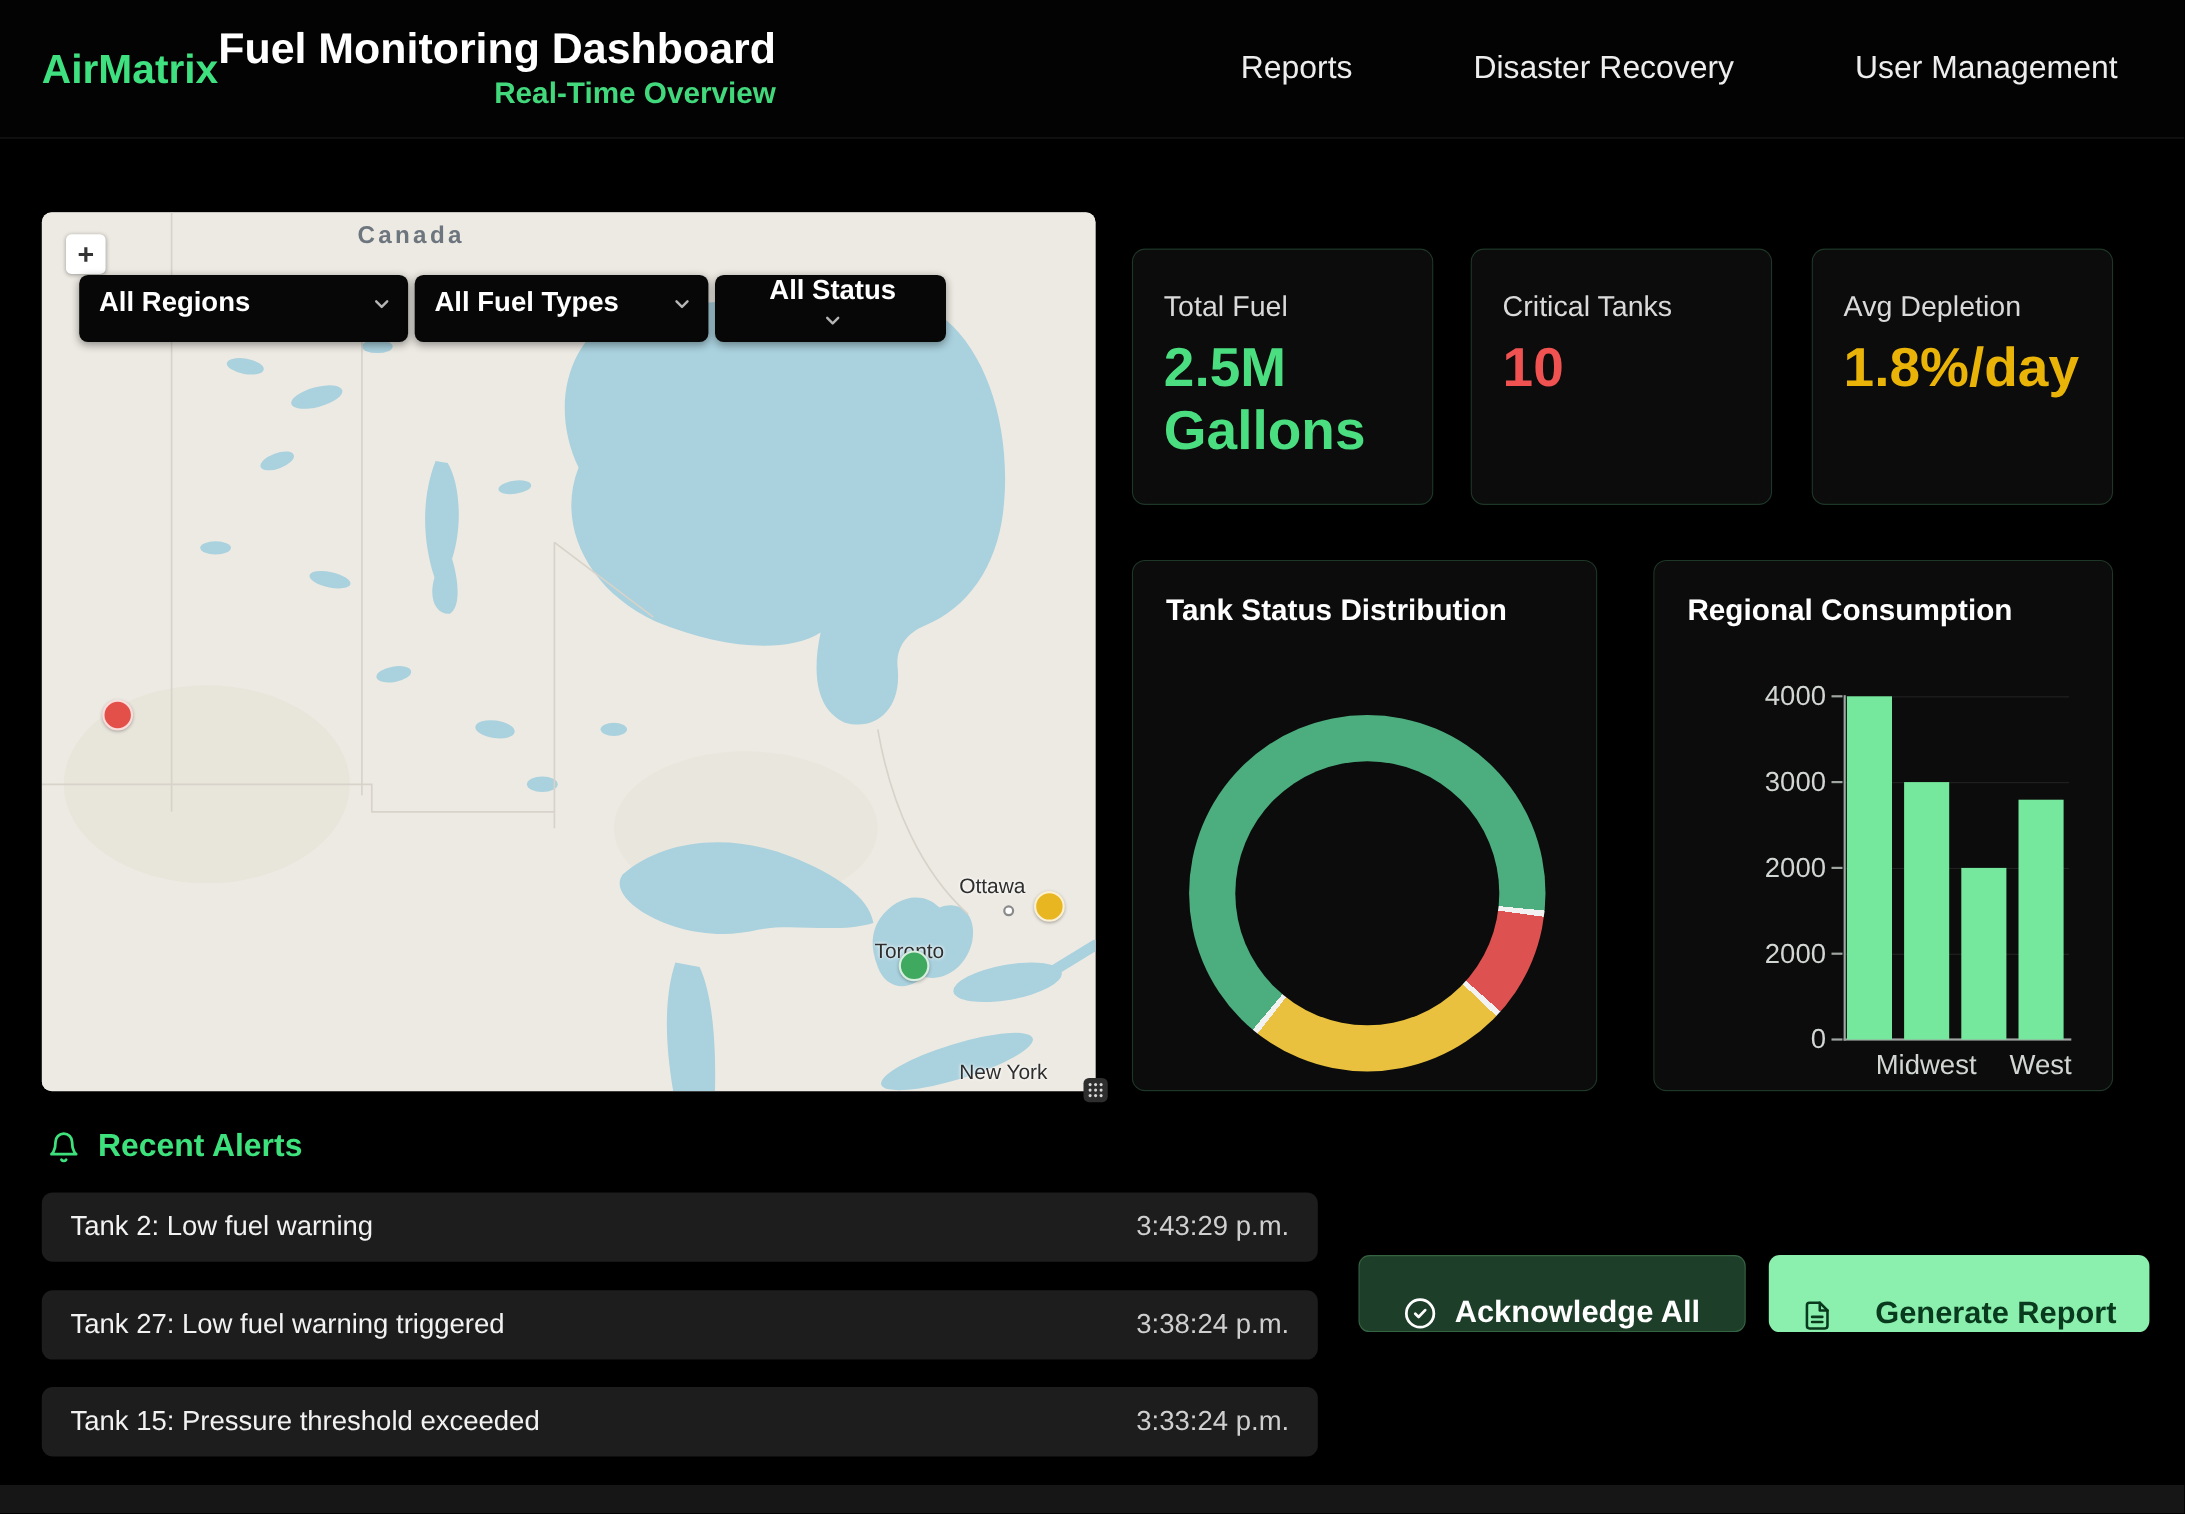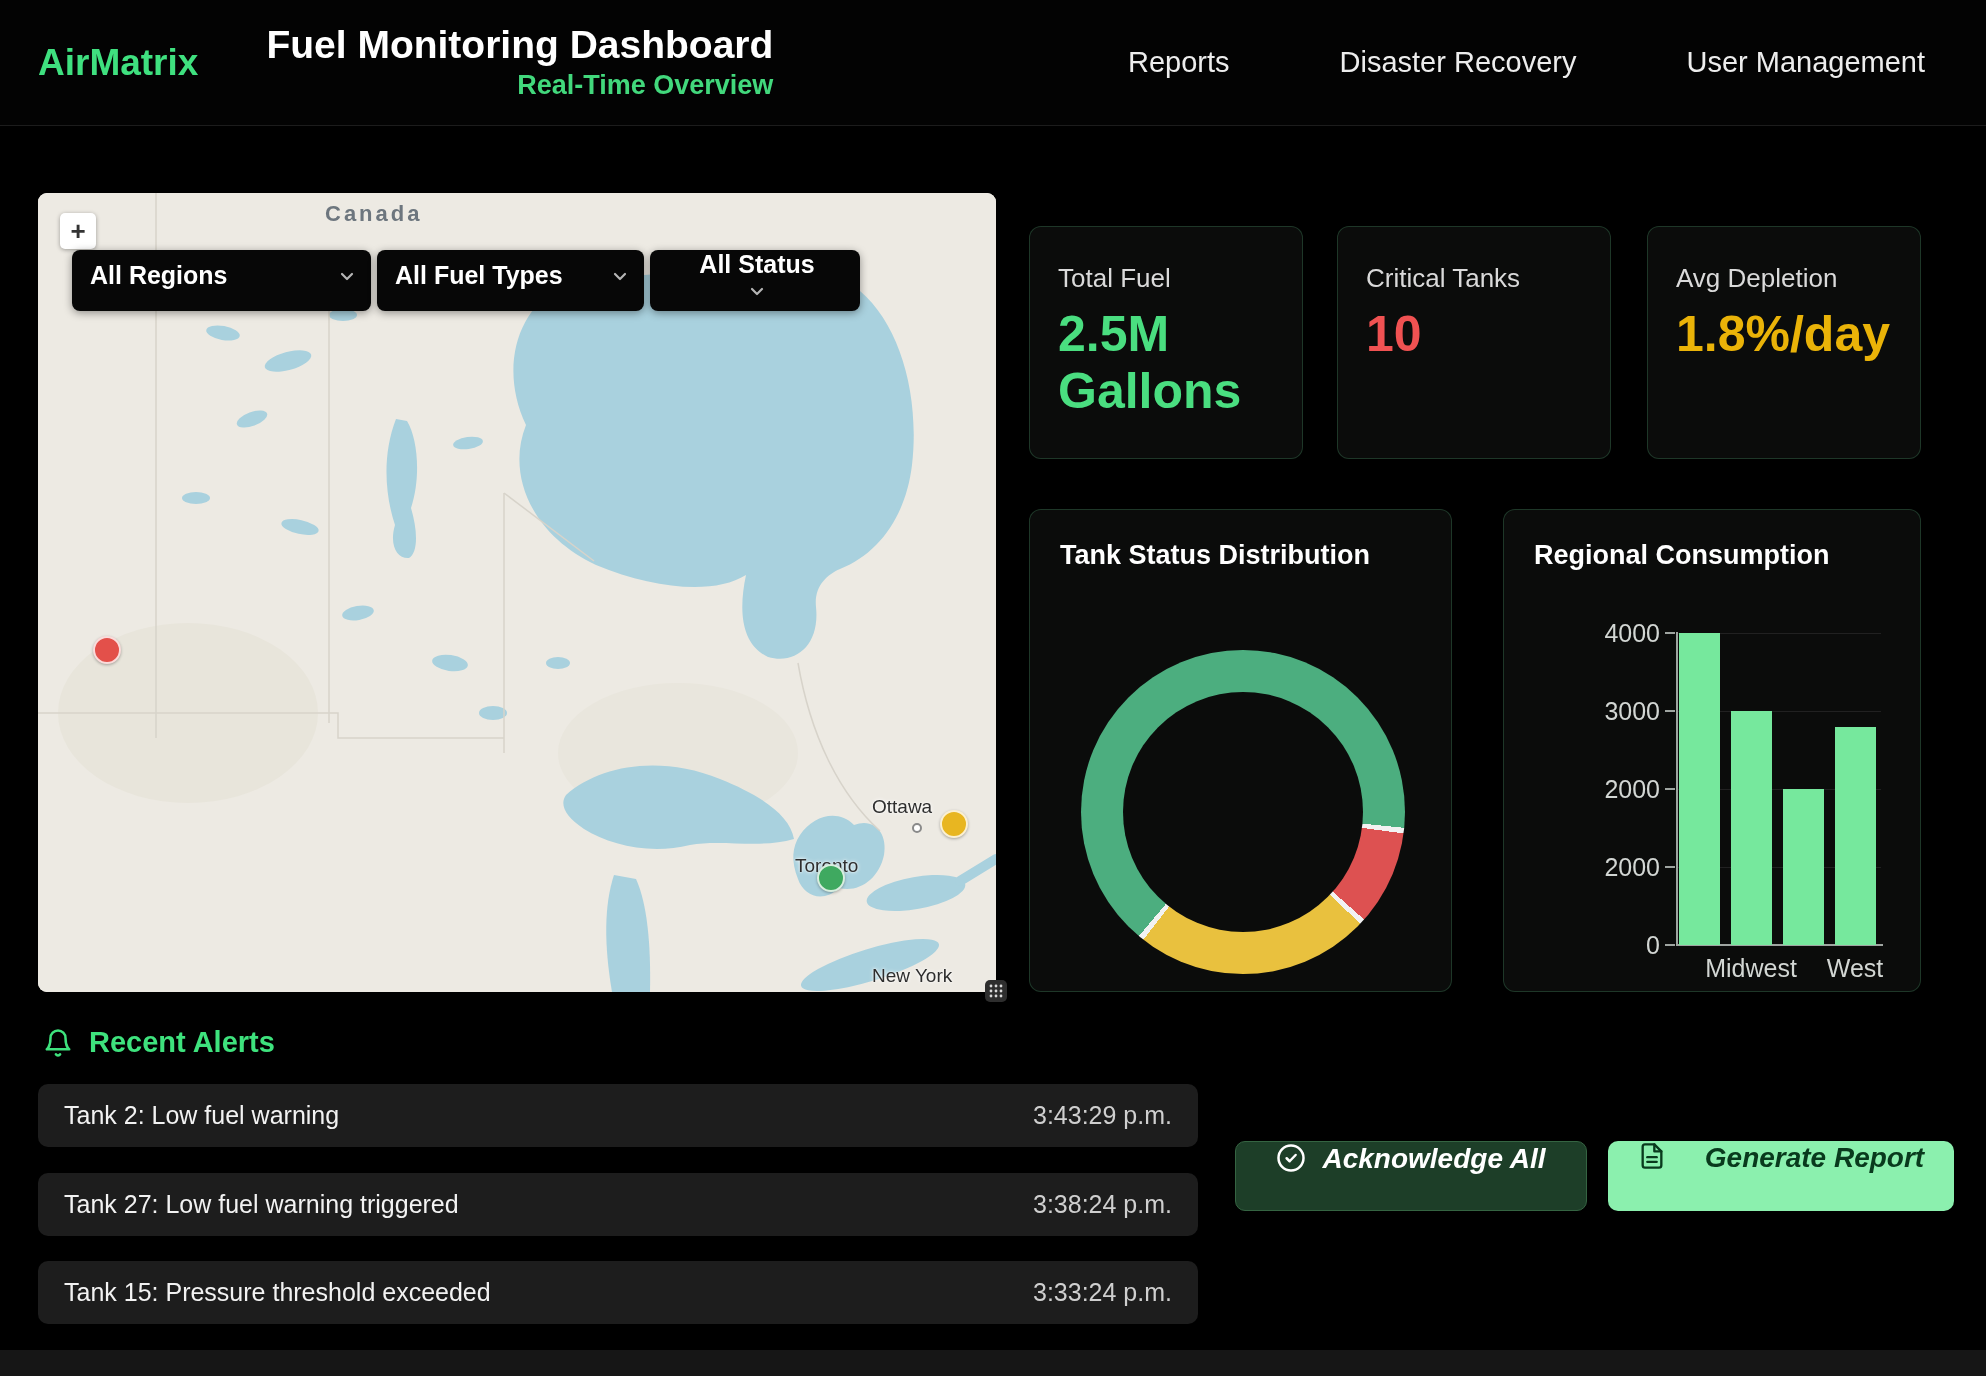--- a/index.html
+++ b/index.html
@@ -3,21 +3,21 @@
 <meta charset="utf-8">
 <style>
   html,body{margin:0;padding:0;background:#000;}
   .page{position:relative;width:1986px;height:1376px;background:#000;overflow:hidden;
         font-family:"Liberation Sans",sans-serif;color:#fff;}
 
   
   .header{position:absolute;left:0;top:0;width:100%;height:126px;background:#030303;
           border-bottom:1px solid #1c1c1c;display:flex;align-items:center;box-sizing:border-box;padding-left:38px;}
   .logo{font-size:37px;font-weight:700;color:#3fe07f;cursor:pointer;}
-  .title-block{margin-left:68px;}
+  .title-block{}
   .page-title{margin:0;font-size:39px;font-weight:700;color:#fff;line-height:1.1;}
   .page-subtitle{font-size:27px;color:#42d87c;font-weight:700;margin-top:4px;text-align:right;}
   .nav{margin-left:auto;margin-right:61px;display:flex;gap:110px;font-size:29px;color:#ededed;}
   .nav a{cursor:pointer;}
 
   
   .map-panel{position:absolute;left:38px;top:193px;width:958px;height:799px;border-radius:9px;
              overflow:hidden;background:#edeae3;}
   .map-svg{position:absolute;left:0;top:0;width:100%;height:100%;}
   .zoom-btn{position:absolute;left:22px;top:20px;width:36px;height:36px;background:#fff;border:none;
@@ -67,22 +67,22 @@
   
   .alerts-heading{position:absolute;left:43px;top:1026px;display:flex;align-items:center;gap:16px;
                   color:#3ee27d;font-size:29px;font-weight:700;}
   .alert-row{position:absolute;left:38px;width:1160px;height:63px;background:#1d1d1d;border-radius:10px;
              display:flex;align-items:center;justify-content:space-between;padding:0 26px;
              box-sizing:border-box;font-size:25px;}
   .row-1{top:1084px;} .row-2{top:1173px;} .row-3{top:1261px;}
   .alert-text{color:#f2f2f2;} .alert-time{color:#cfcfcf;}
 
   
-  .btn{position:absolute;display:flex;align-items:flex-start;justify-content:center;gap:16px;border-radius:10px;
-       font-size:28px;cursor:pointer;box-sizing:border-box;font-family:"Liberation Sans",sans-serif;font-style:italic;}
+  .btn{position:absolute;display:flex;align-items:flex-end;justify-content:center;gap:16px;border-radius:10px;
+       font-size:28px;cursor:pointer;box-sizing:border-box;font-family:"Liberation Sans",sans-serif;}
   .btn-ack{left:1235px;top:1141px;width:352px;height:70px;background:#1d3e28;border:1px solid #356442;
            color:#fff;font-weight:600;}
   .btn-gen{left:1608px;top:1141px;width:346px;height:70px;background:#8bf0ae;border:none;
            color:#093a1d;font-weight:700;gap:39px;}
 
   .footer-bar{position:absolute;left:0;top:1350px;width:100%;height:26px;background:#161616;}
 </style>
 </head>
 <body>
 

